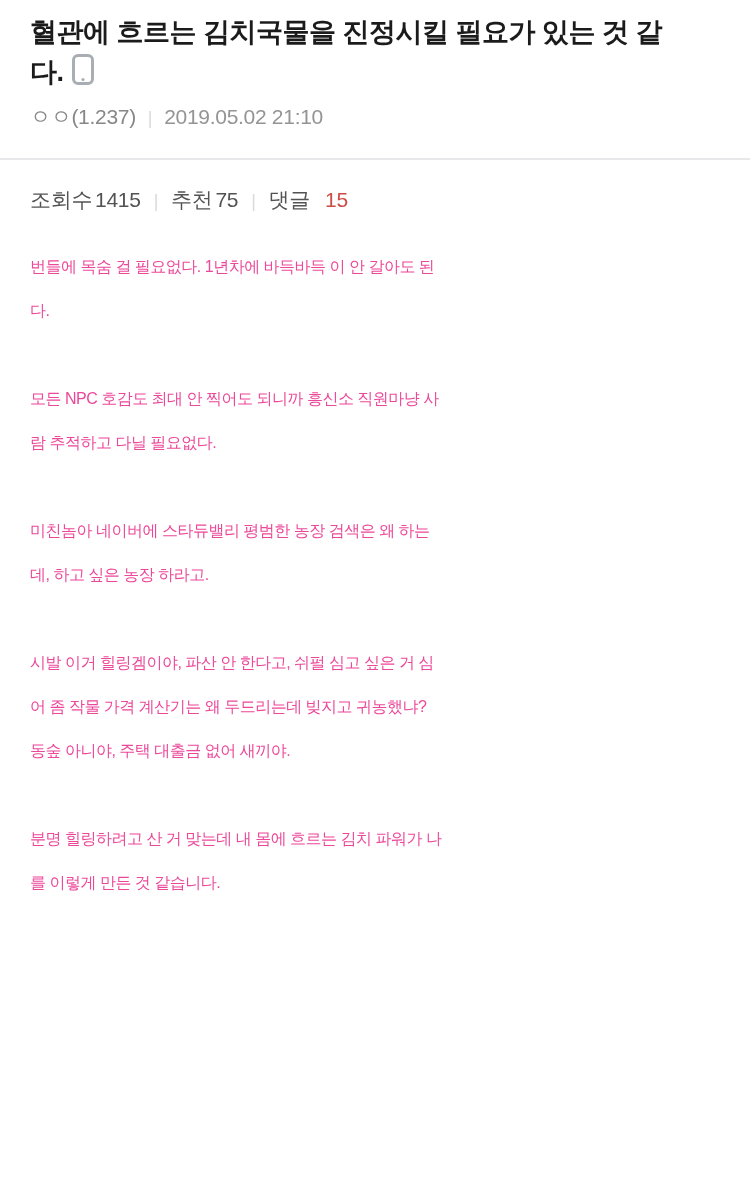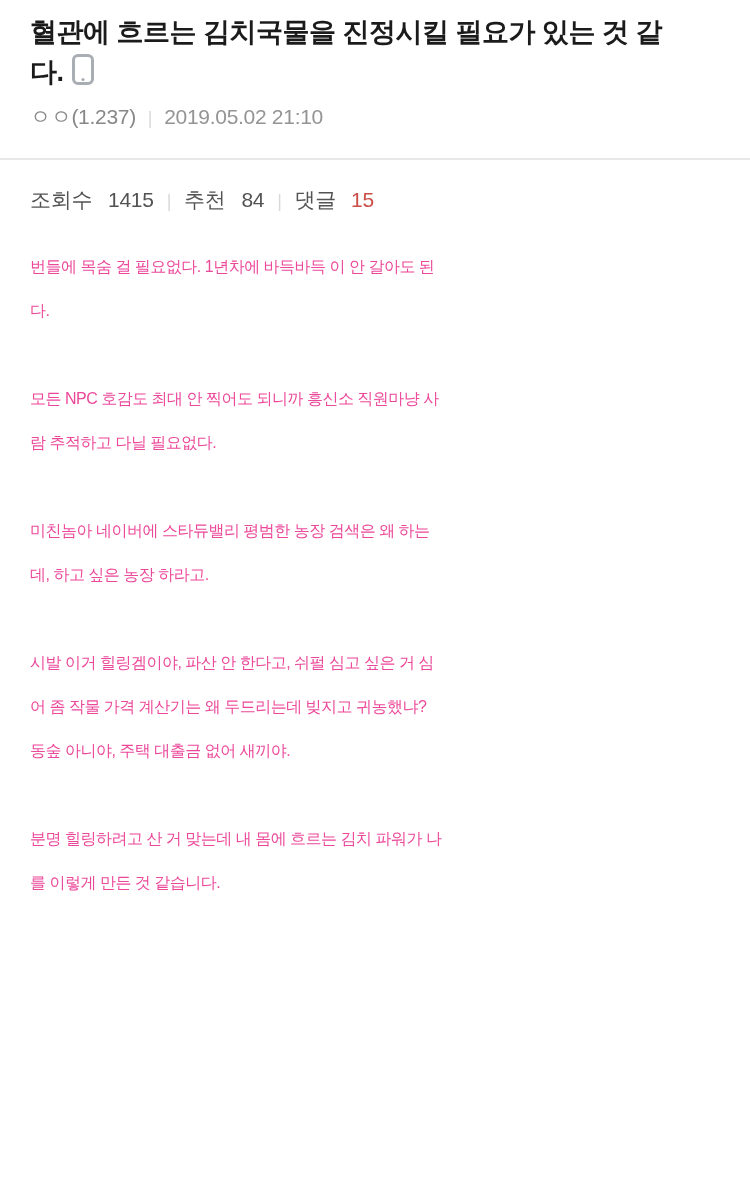--- a/index.html
+++ b/index.html
@@ -54,21 +54,21 @@
     line-height: 28px;
     color: #535353;
     letter-spacing: -0.3px;
   }
   .stat-sep {
     color: #d9d9dc;
     font-weight: 300;
     padding: 0 13px;
     font-size: 18px;
   }
-  .stat-num { margin-left: 16px; }
+  .stat-num { margin-left: 3px; }
   .comments-count { color: #ca4e46; margin-left: 15px; }
   .post-body {
     padding: 30px 20px 0 30px;
     font-size: 16px;
     line-height: 44px;
     color: #ec4899;
     letter-spacing: -0.5px;
   }
   .post-body p {
     white-space: pre;
@@ -89,21 +89,21 @@
         </svg></span></h1>
 
     <div class="post-meta">
       <span class="author">ㅇㅇ(1.237)</span><span class="meta-sep">|</span><span class="post-date">2019.05.02 21:10</span>
     </div>
   </div>
 
   <hr class="header-divider">
 
   <div class="post-stats">
-    <span><span>조회수</span><span class="stat-num">1415</span></span><span class="stat-sep">|</span><span><span>추천</span><span class="stat-num">84</span></span><span class="stat-sep">|</span><span><span>댓글</span><span class="comments-count">15</span></span>
+    <span><span>조회수</span><span class="stat-num">1415</span></span><span class="stat-sep">|</span><span><span>추천</span><span class="stat-num">75</span></span><span class="stat-sep">|</span><span><span>댓글</span><span class="comments-count">15</span></span>
   </div>
 
   <div class="post-body">
     <p>번들에 목숨 걸 필요없다. 1년차에 바득바득 이 안 갈아도 된
 다.</p>
     <p>모든 NPC 호감도 최대 안 찍어도 되니까 흥신소 직원마냥 사
 람 추적하고 다닐 필요없다.</p>
     <p>미친놈아 네이버에 스타듀밸리 평범한 농장 검색은 왜 하는
 데, 하고 싶은 농장 하라고.</p>
     <p>시발 이거 힐링겜이야, 파산 안 한다고, 쉬펄 심고 싶은 거 심

